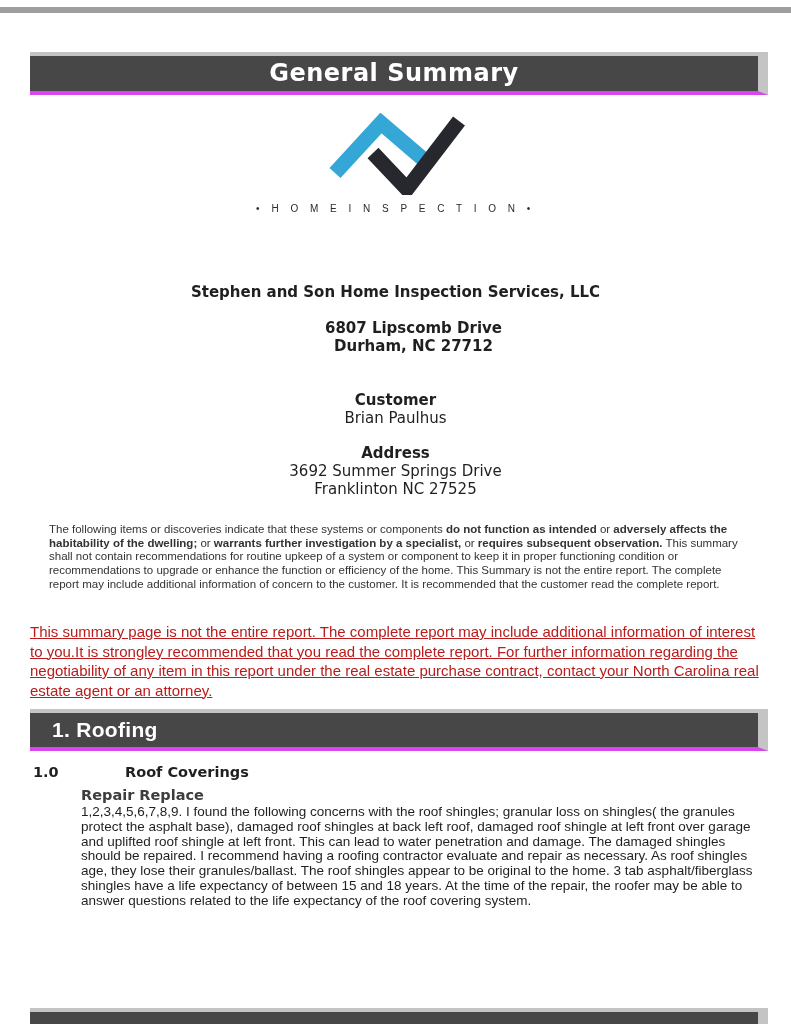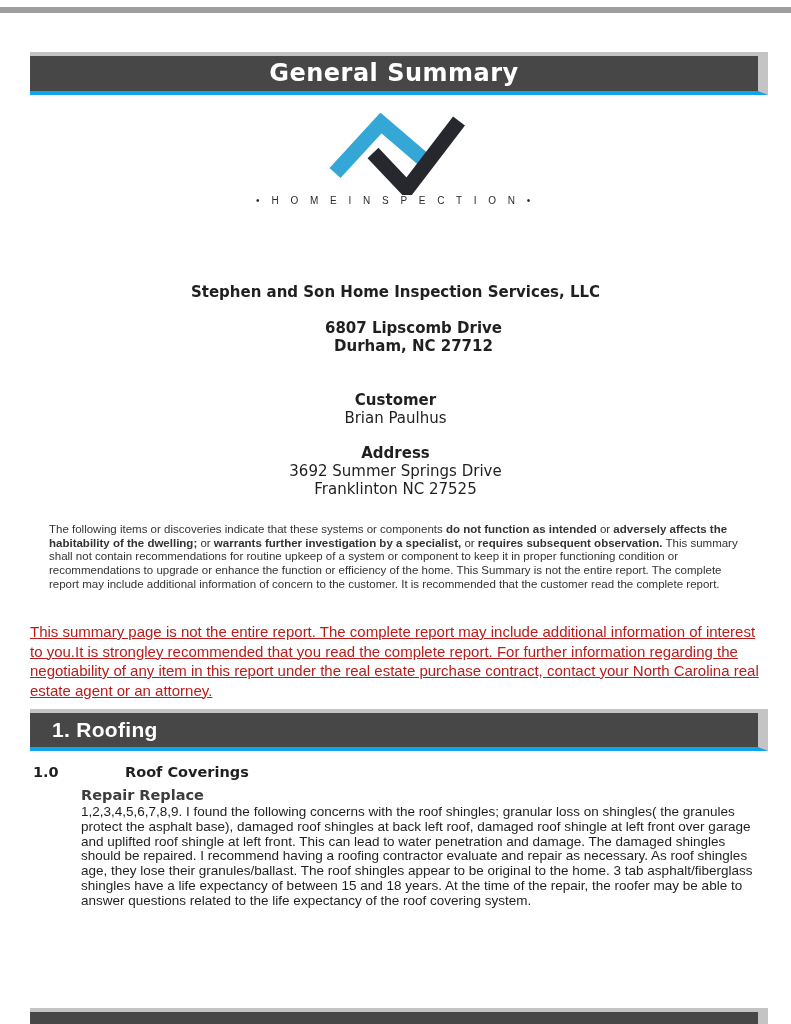--- a/index.html
+++ b/index.html
@@ -7,21 +7,21 @@
     position:relative; width:791px; height:1024px; overflow:hidden;
     background:#ffffff; font-family:"Liberation Sans", sans-serif; color:#1f1f1f;
   }
   .top-rule {
     position:absolute; top:7px; left:0; right:0; height:6px; background:#9e9e9e;
   }
   
   .hbar {
     position:absolute; left:30px; right:23px;
     background:#474747;
-    border-top:4px solid #c4c4c4; border-bottom:4px solid #0ea5e9; border-right:10px solid #c4c4c4;
+    border-top:4px solid #c4c4c4; border-bottom:4px solid #d946ef; border-right:10px solid #c4c4c4;
     box-sizing:border-box;
   }
   .hbar.title-bar {
     top:52px; height:43px; line-height:35px; text-align:center;
     color:#ffffff; font-family:"DejaVu Sans", sans-serif; font-weight:bold; font-size:24px; letter-spacing:0.5px;
   }
   .hbar.section-bar {
     top:709px; height:42px; line-height:34px;
     color:#ffffff; font-weight:bold; font-size:21px; padding-left:22px; letter-spacing:0.3px;
   }
@@ -37,21 +37,21 @@
     margin-top:6px; width:216px;
     border-top:2px solid #2b2b2b; border-bottom:2px solid #2b2b2b;
     display:flex; justify-content:center; overflow:visible; padding:2px 0 1px 0;
   }
   .logo-brand {
     white-space:nowrap; font-size:37px; font-weight:400; color:#2b2b2b;
     letter-spacing:1px; line-height:1.02;
     transform:scale(0.72, 1.08); transform-origin:center center;
   }
   .logo-tagline {
-    margin-top:0; font-size:10px; letter-spacing:4.5px; color:#2b2b2b; white-space:nowrap;
+    margin-top:8px; font-size:10px; letter-spacing:4.5px; color:#2b2b2b; white-space:nowrap;
   }
   
   .ctr { position:absolute; left:0; right:0; text-align:center; font-family:"DejaVu Sans", sans-serif; font-size:15px; line-height:18px; }
   .bold { font-weight:bold; }
   .company-name { top:283px; }
   .company-addr { top:319px;padding-left:36px; }
   .customer-blk { top:391px; }
   .insp-addr-blk { top:444px;text-align:center; }
   
   .disclaimer {

